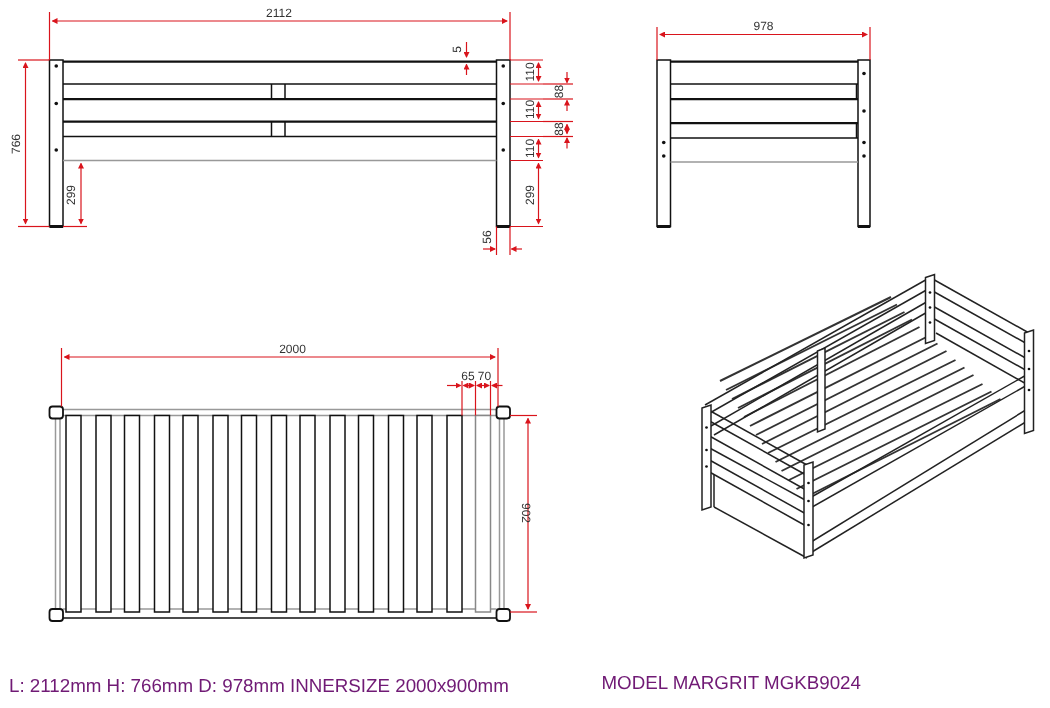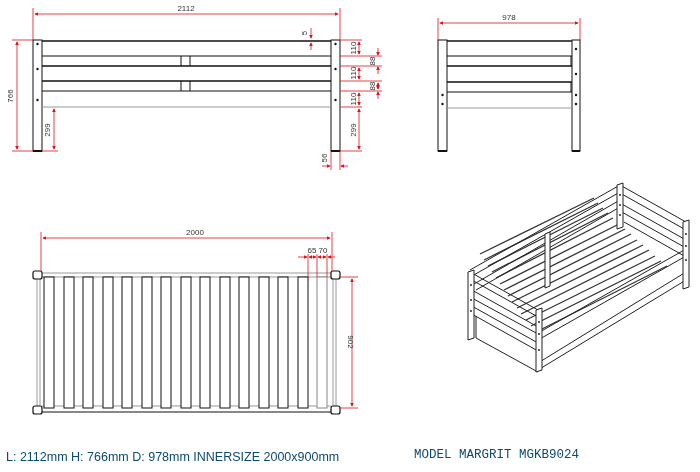--- a/index.html
+++ b/index.html
@@ -1,19 +1,19 @@
 <!DOCTYPE html>
 <html><head>
 <meta charset="utf-8">
 <style>
   html, body { margin: 0; padding: 0; background: #ffffff; }
   body { width: 700px; height: 472px; position: relative; overflow: hidden; font-family: "Liberation Sans", sans-serif; }
   svg { position: absolute; left: 0; top: 0; }
   .dim { font-family: "Liberation Sans", sans-serif; font-size: 8px; fill: #333; }
-  .caption { position: absolute; font-family: "Liberation Sans", sans-serif; font-size: 12.5px; color: #0c4a6e; white-space: nowrap; }
+  .caption { position: absolute; font-family: "Liberation Sans", sans-serif; font-size: 12.5px; color: #701a75; white-space: nowrap; }
 </style>
 </head>
 <body>
 
 <svg width="700" height="472" viewBox="0 0 700 472">
   <defs>
     <marker id="arr" viewBox="0 0 6 6" refX="5" refY="3" markerWidth="5" markerHeight="5" orient="auto-start-reverse">
       <path d="M0,0 L6,3 L0,6 z" fill="#d9141c"></path>
     </marker>
   </defs>
@@ -254,13 +254,13 @@
         <circle cx="620" cy="205" r="0.9"></circle>
         <circle cx="620" cy="215" r="0.9"></circle>
       <circle cx="686" cy="234" r="0.9"></circle>
         <circle cx="686" cy="246" r="0.9"></circle>
         <circle cx="686" cy="260" r="0.9"></circle>
     </g>
   </g>
 </svg>
 
 <div class="caption" style="left:6px; top:450px;">L: 2112mm H: 766mm D: 978mm INNERSIZE 2000x900mm</div>
-<div class="caption" style="left:414px; top:448px;font-family:Liberation Mono, monospace;">MODEL MARGRIT MGKB9024</div>
+<div class="caption" style="left:401px; top:448px;">MODEL MARGRIT MGKB9024</div>
 
 </body></html>

